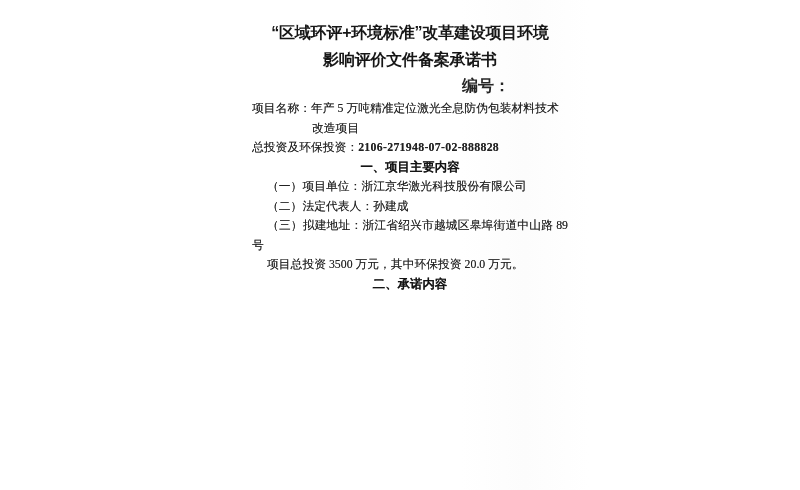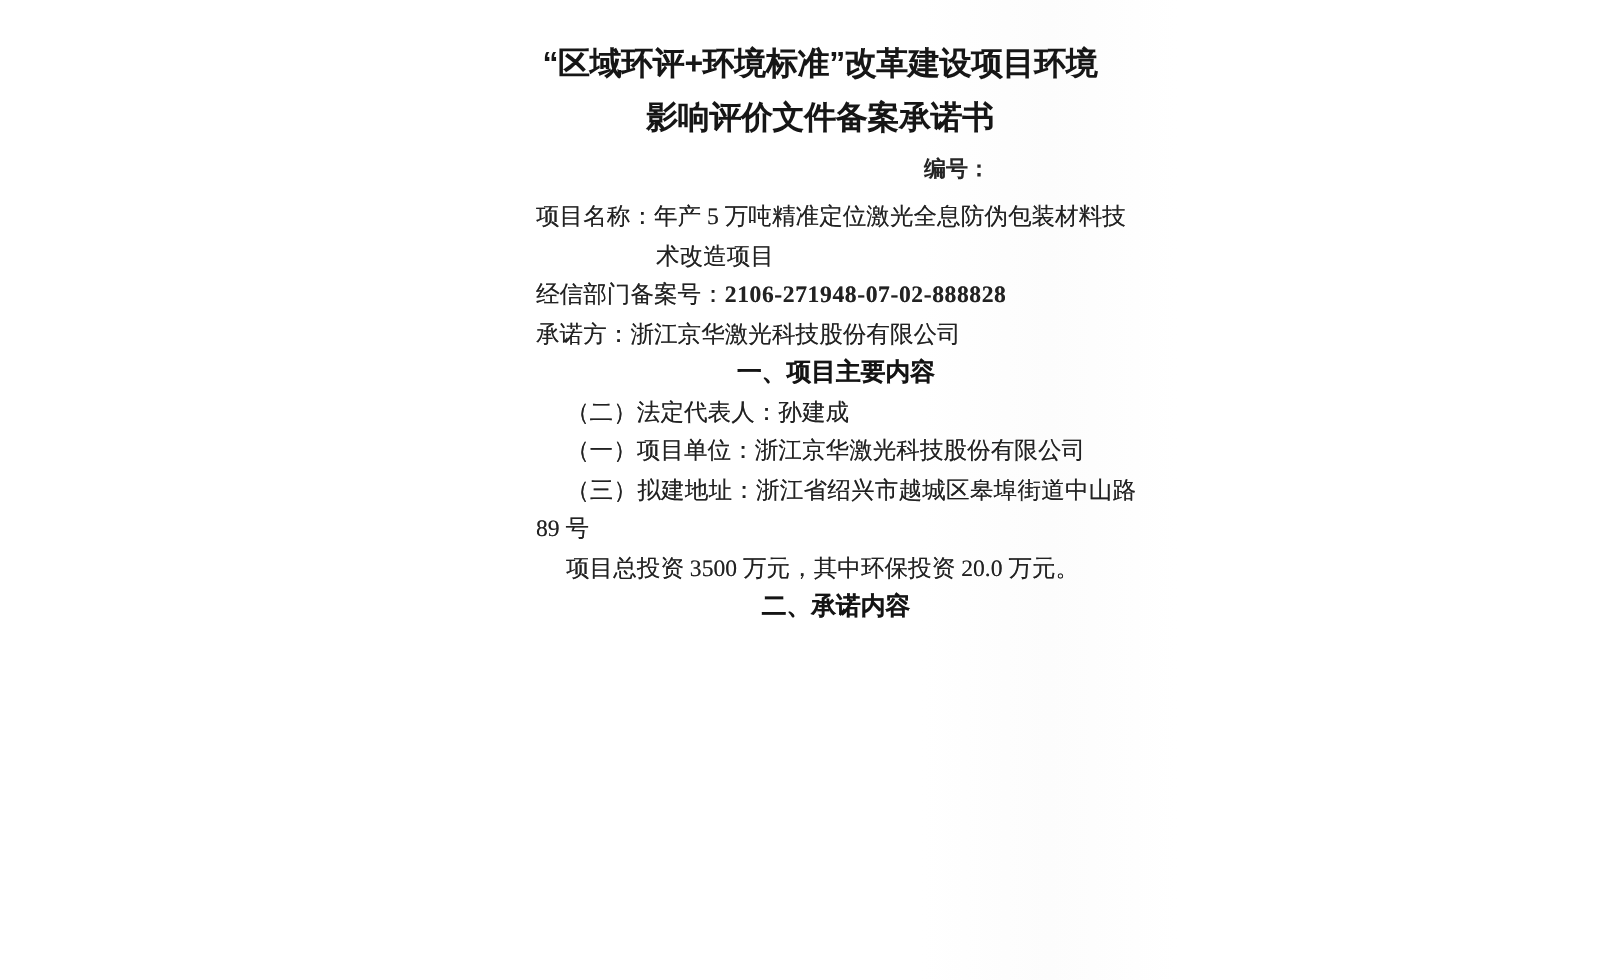--- a/index.html
+++ b/index.html
@@ -30,32 +30,31 @@
     font-size: 16px;
     line-height: 27px;
     text-align: center;
     color: #161616;
     letter-spacing: -0.2px;
   }
   .title .tl { display: block; }
   .serial {
     margin-top: 5px;
     padding-left: 210px;
-    font-size: 11px;
+    font-size: 16px;
     line-height: 15px;
     font-weight: 700;
     color: #262626;
   }
   .docbody {
     margin-top: 6px;
     font-size: 11.8px;
     line-height: 19.5px;
     color: #222222;
     text-shadow: 0 0 0.3px rgba(20,20,20,0.55);
-    margin-left: 16px;
   }
   .docbody p { margin: 0; }
   .hang {
     padding-left: 60px;
     text-indent: -60px;
   }
   .num {
     font-weight: 700;
     letter-spacing: 0.3px;
   }
@@ -91,28 +90,27 @@
     </h1>
 
     <div class="serial">
       <span>编号：</span>
     </div>
 
     <div class="docbody">
 
       <p class="hang"><span>项目名称：</span><span>年产 5 万吨精准定位激光全息防伪包装材料技术改造项目</span></p>
 
-      <p><span>经信部门备案号：</span><span class="num">2106-271948-07-02-888828</span></p>
+      <p><span>总投资及环保投资：</span><span class="num">2106-271948-07-02-888828</span></p>
 
-      <p><span>承诺方：</span><span>浙江京华激光科技股份有限公司</span></p>
 
       <h2 class="sec">一、项目主要内容</h2>
 
+      <p class="item">（一）项目单位：浙江京华激光科技股份有限公司</p>
       <p class="item">（二）法定代表人：孙建成</p>
-      <p class="item">（一）项目单位：浙江京华激光科技股份有限公司</p>
       <p class="item">（三）拟建地址：浙江省绍兴市越城区皋埠街道中山路 89 号</p>
       <p class="invest">项目总投资 3500 万元，其中环保投资 20.0 万元。</p>
 
       <h2 class="sec">二、承诺内容</h2>
 
 
     </div>
   </div>
 </div>
 

